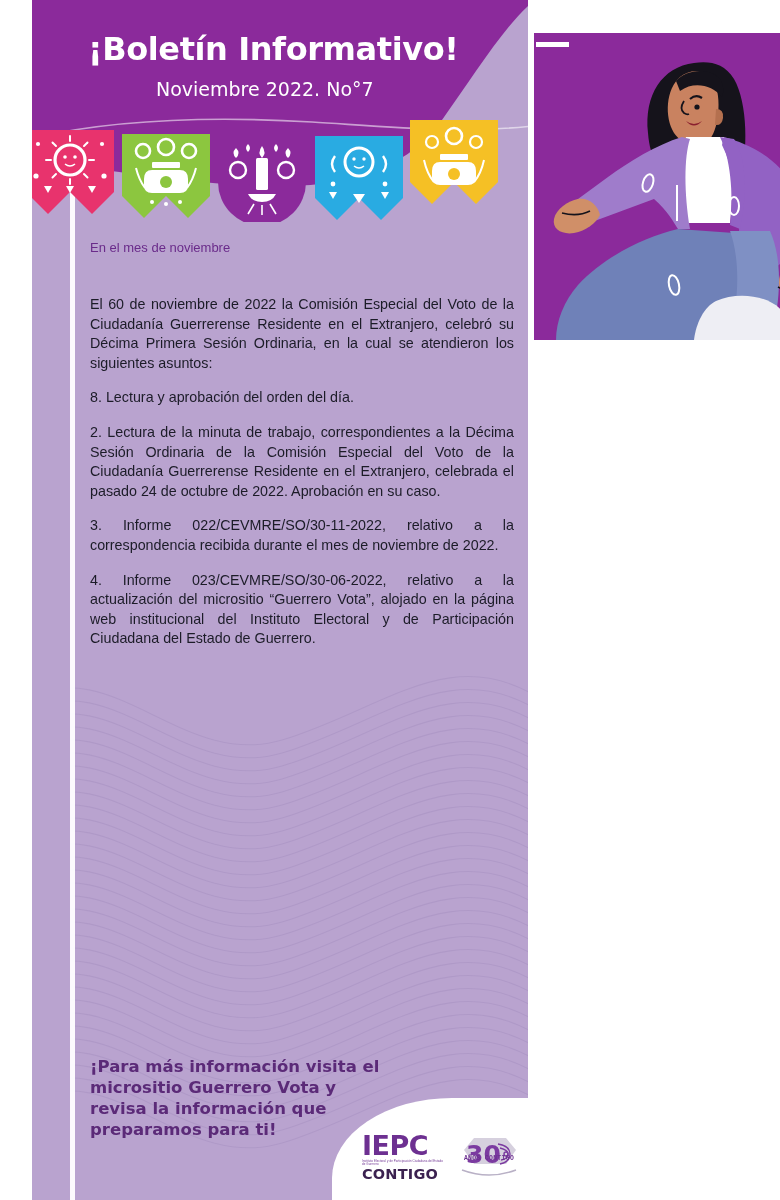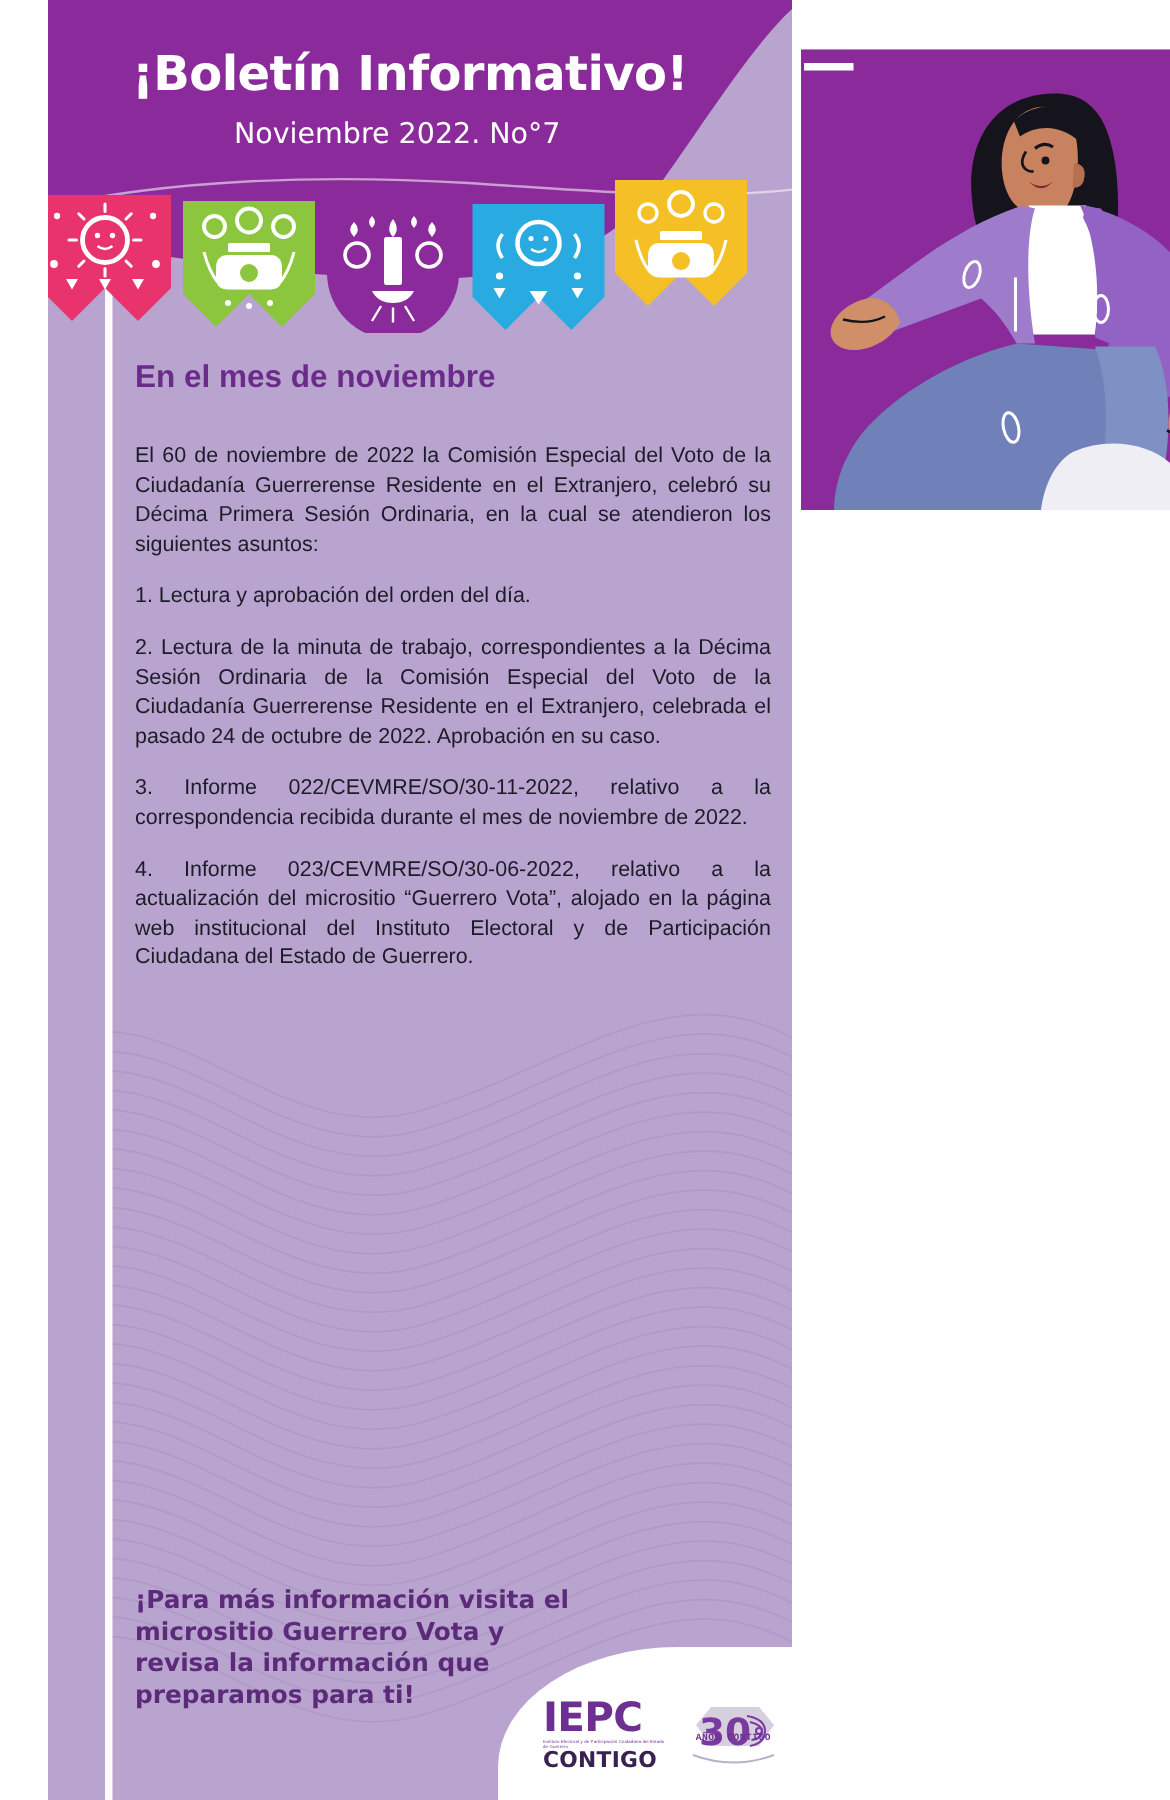--- a/index.html
+++ b/index.html
@@ -41,21 +41,21 @@
     color:#ffffff;font-size:19px;font-weight:normal;
     font-family:"DejaVu Sans", sans-serif;
   }
 
   
   .papel{position:absolute;left:0;top:112px;width:500px;height:110px;}
 
   
   .sec-heading{
     position:absolute;left:58px;top:240px;width:400px;
-    color:#6a2b8a;font-size:21px;font-weight:bold;
+    color:#6a2b8a;font-size:13px;font-weight:normal;
   }
   .body-text{
     position:absolute;left:58px;top:295px;width:424px;
     color:#1c1c28;font-size:14.3px;line-height:19.6px;text-align:justify;
   }
   .body-text p{margin:0 0 15px 0;}
   .body-text p:last-child{margin-bottom:0;}
 
   .footer-cta{
     position:absolute;left:58px;top:1056px;width:300px;
@@ -262,21 +262,21 @@
           <path d="M14 40 q3 14 10 22" stroke="#ffffff" stroke-width="2" fill="none"></path>
           <path d="M74 40 q-3 14 -10 22" stroke="#ffffff" stroke-width="2" fill="none"></path>
         </g>
       </g>
     </svg>
 
     <div class="sec-heading">En el mes de noviembre</div>
 
     <div class="body-text">
       <p>El 60 de noviembre de 2022 la Comisión Especial del Voto de la Ciudadanía Guerrerense Residente en el Extranjero, celebró su Décima Primera Sesión Ordinaria,  en la cual se atendieron los siguientes asuntos:</p>
-      <p>1. Lectura y aprobación del orden del día.</p>
+      <p>8. Lectura y aprobación del orden del día.</p>
       <p>2. Lectura de la minuta de trabajo, correspondientes a la Décima Sesión Ordinaria de la Comisión Especial del Voto de la Ciudadanía Guerrerense Residente en el Extranjero, celebrada el pasado 24 de octubre de 2022. Aprobación en su caso.</p>
       <p>3. Informe 022/CEVMRE/SO/30-11-2022, relativo a la correspondencia recibida durante el mes de noviembre de 2022.</p>
       <p>4. Informe 023/CEVMRE/SO/30-06-2022, relativo a la actualización del micrositio “Guerrero Vota”, alojado en la página web institucional del Instituto Electoral y de Participación Ciudadana del Estado de Guerrero.</p>
     </div>
 
     <div class="footer-cta">¡Para más información visita el micrositio Guerrero Vota y revisa la información que preparamos para ti!</div>
   </div>
 
   <div class="right-col">
     <div class="illus-panel">

